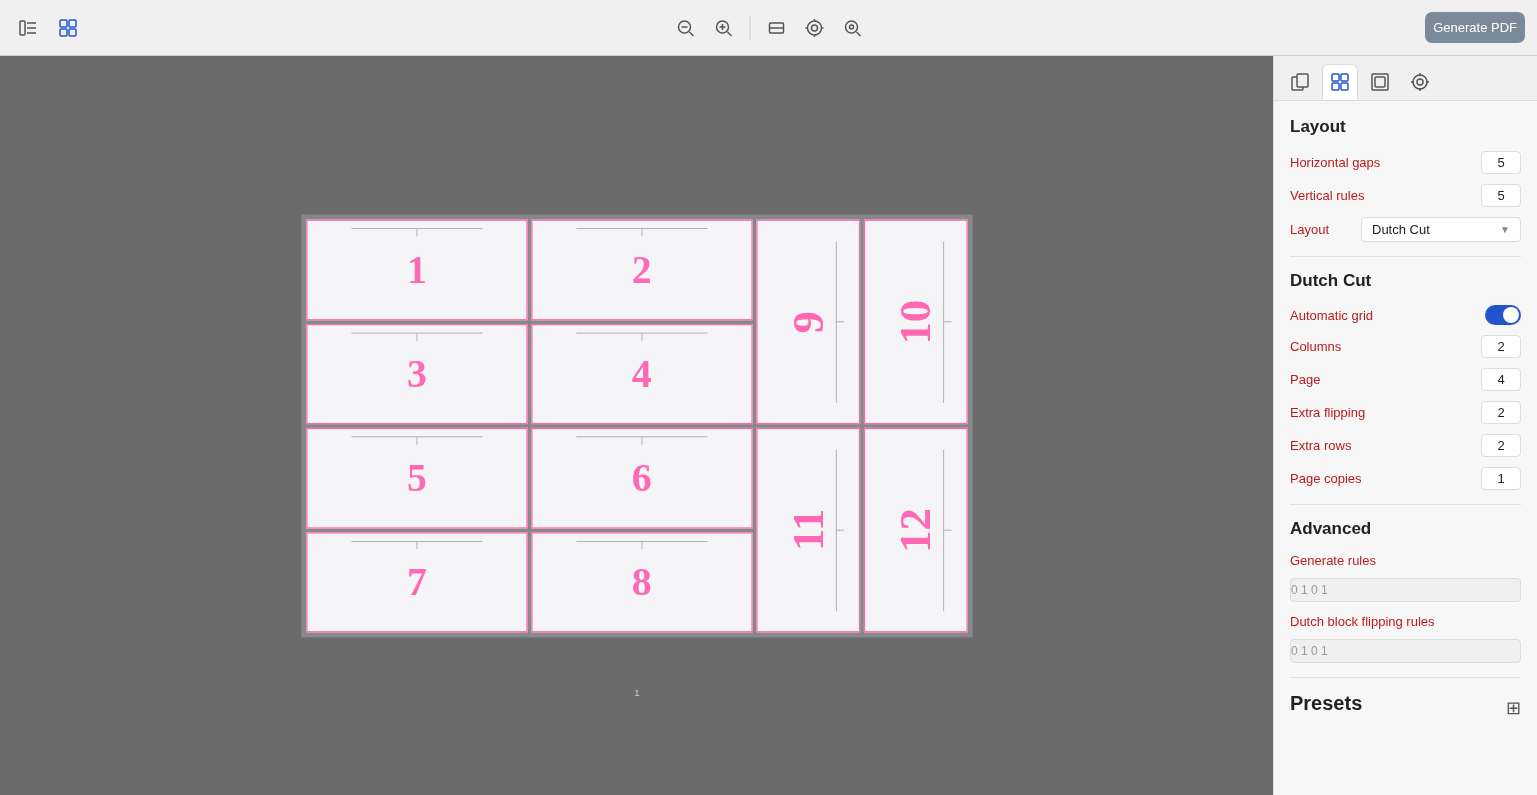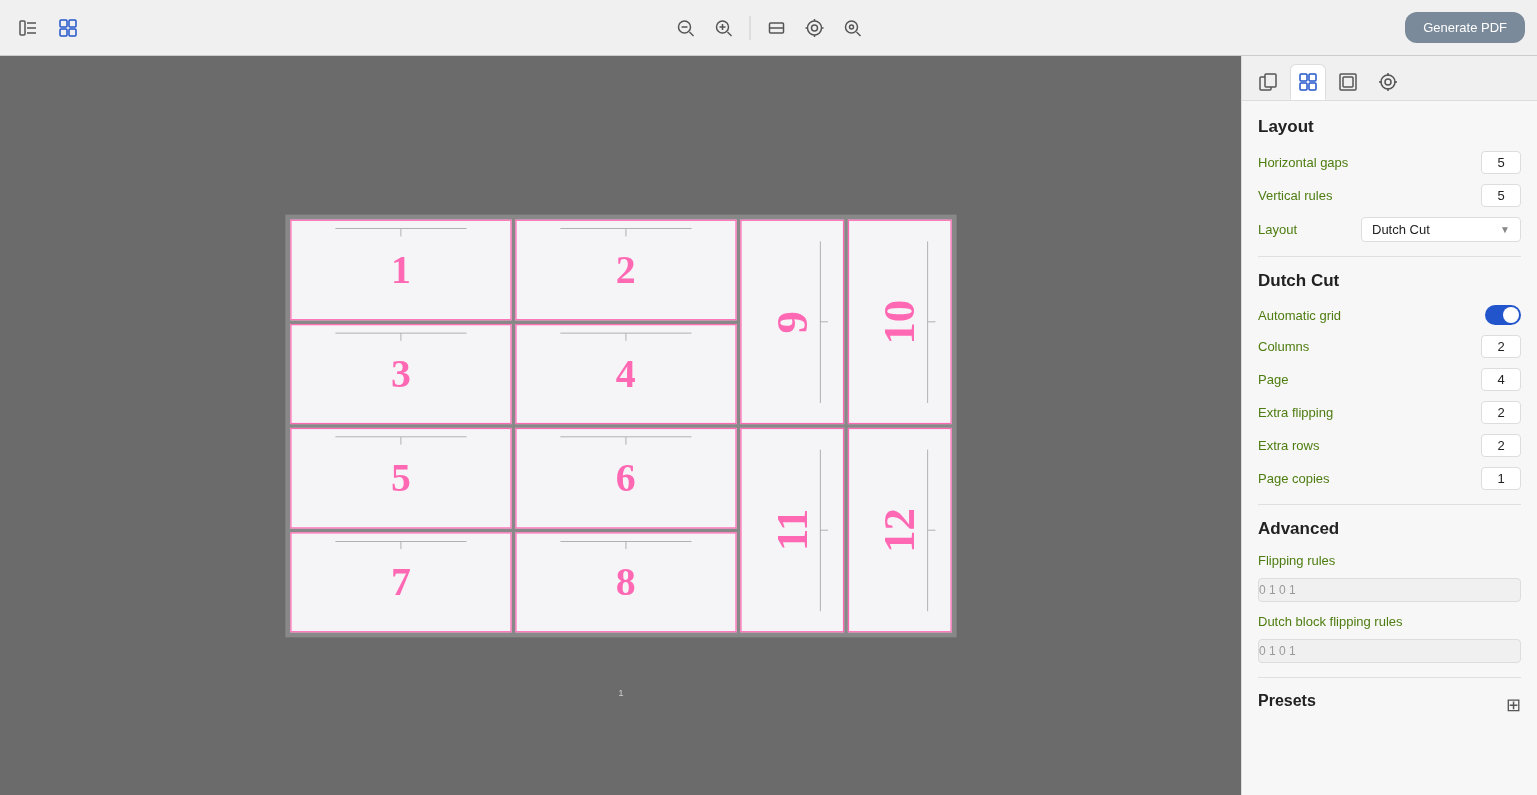--- a/index.html
+++ b/index.html
@@ -19,22 +19,22 @@
     .toolbar-left { display: flex; gap: 8px; margin-right: auto; }
     .toolbar-center { display: flex; gap: 6px; align-items: center; position: absolute; left: 50%; transform: translateX(-50%); }
     .toolbar-right { display: flex; gap: 8px; margin-left: auto; }
     .toolbar-icon-btn {
       background: none; border: none; cursor: pointer;
       width: 32px; height: 32px; display: flex; align-items: center; justify-content: center;
       border-radius: 4px; color: #555; font-size: 16px;
     }
     .toolbar-divider { width: 1px; height: 24px; background: #ccc; margin: 0 4px; }
     .generate-pdf-btn {
-      background: #7a8a9a; color: white; border: none; border-radius: 12px;
-      padding: 8px 18px; font-size: 13px; cursor: pointer; font-weight: 500;
+      background: #7a8a9a; color: white; border: none; border-radius: 7px;
+      padding: 8px 8px; font-size: 13px; cursor: pointer; font-weight: 500;
     }
 
     
     .main { display: flex; flex: 1; overflow: hidden; }
 
     
     .canvas-area {
       flex: 1; background: #6b6b6b; display: flex; flex-direction: column;
       align-items: center; justify-content: center; overflow: hidden; position: relative;
     }
@@ -95,21 +95,21 @@
       height: 80%;
       display: flex;
       flex-direction: row;
       align-items: center;
     }
     .reg-v-v { height: 100%; width: 1px; background: #888; }
     .reg-h-v { width: 12px; height: 1px; background: #888; }
 
     
     .right-panel {
-      width: 296px;
+      width: 264px;
       background: #f7f7f7;
       border-left: 1px solid #ddd;
       display: flex;
       flex-direction: column;
       flex-shrink: 0;
       overflow-y: auto;
     }
 
     
     .panel-tabs {
@@ -133,21 +133,21 @@
     .panel-content { padding: 16px; flex: 1; }
 
     .section-title {
       font-size: 17px; font-weight: 600; color: #222; margin-bottom: 14px;
     }
 
     .field-row {
       display: flex; align-items: center; justify-content: space-between;
       margin-bottom: 10px;
     }
-    .field-label { font-size: 13px; color: #4d7c0f; }
+    .field-label { font-size: 13px; color: #b91c1c; }
     .field-value {
       font-size: 13px; color: #222;
       background: white; border: 1px solid #ddd; border-radius: 4px;
       padding: 3px 8px; min-width: 40px; text-align: center;
     }
     .field-value-lg {
       font-size: 13px; color: #222;
       background: white; border: 1px solid #ddd; border-radius: 4px;
       padding: 4px 10px; width: 160px;
       display: flex; align-items: center; justify-content: space-between;
@@ -166,21 +166,21 @@
       position: absolute; top: 2px; right: 2px;
     }
 
     .input-box {
       background: #f0f0f0; border: 1px solid #ddd; border-radius: 4px;
       padding: 4px 0; font-size: 12px; color: #999; width: 100%;
       margin-top: 4px;
     }
 
     .presets-title {
-      font-size: 16px; font-weight: 600; color: #222; margin-bottom: 8px;
+      font-size: 20px; font-weight: 600; color: #222; margin-bottom: 8px;
     }
     .grid-icon { font-size: 18px; color: #555; cursor: pointer; }
 
     
     .icon-svg { width: 20px; height: 20px; }
   </style>
 </head>
 <body>
 
 <div class="toolbar">
@@ -452,21 +452,21 @@
       <div class="field-row">
         <span class="field-label">Page copies</span>
         <div class="field-value">1</div>
       </div>
 
       <hr class="divider-line">
 
       <div class="section-title">Advanced</div>
 
       <div class="field-row">
-        <span class="field-label">Flipping rules</span>
+        <span class="field-label">Generate rules</span>
       </div>
       <div class="input-box">0 1 0 1</div>
 
       <div style="margin-top:12px;" class="field-row">
         <span class="field-label">Dutch block flipping rules</span>
       </div>
       <div class="input-box">0 1 0 1</div>
 
       <hr class="divider-line">
 

